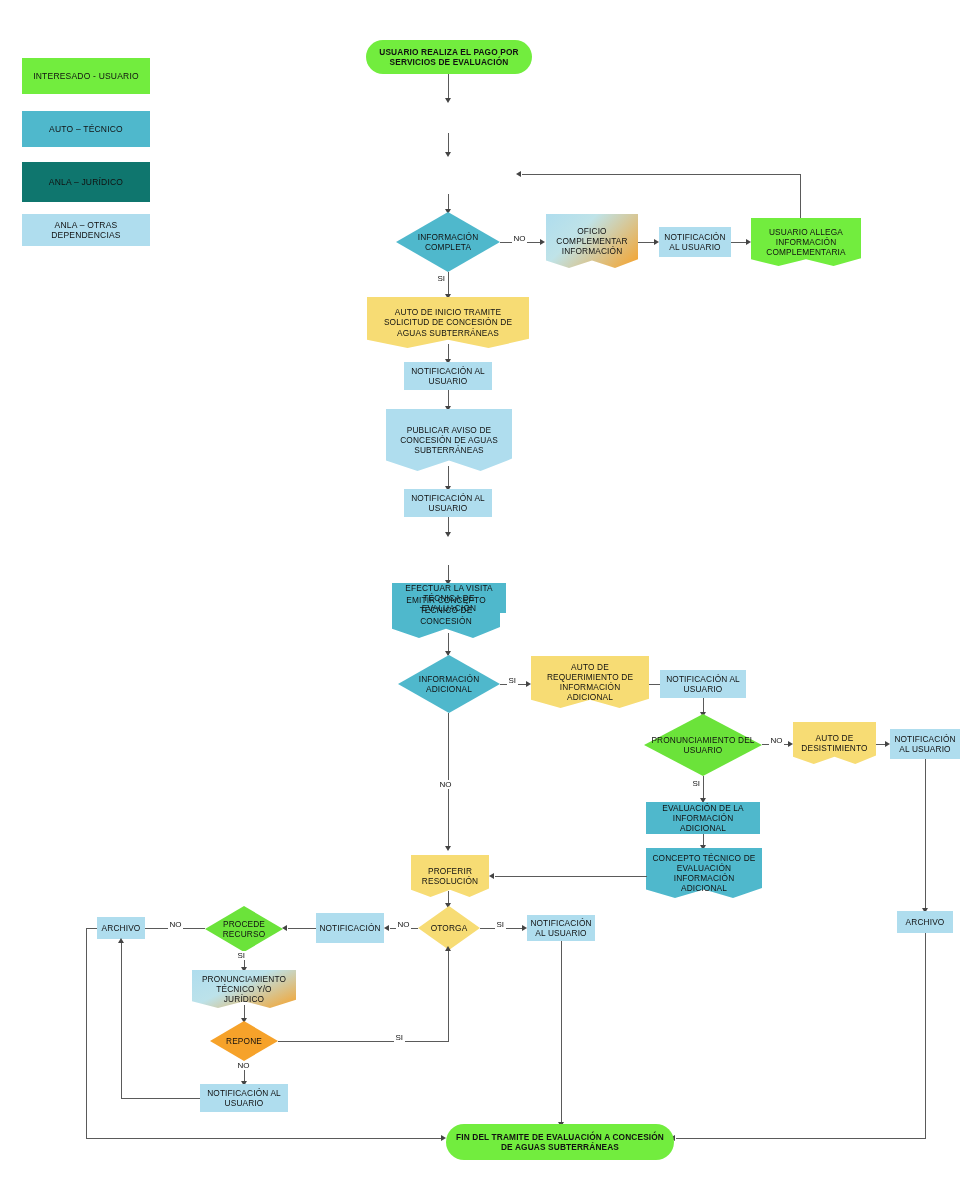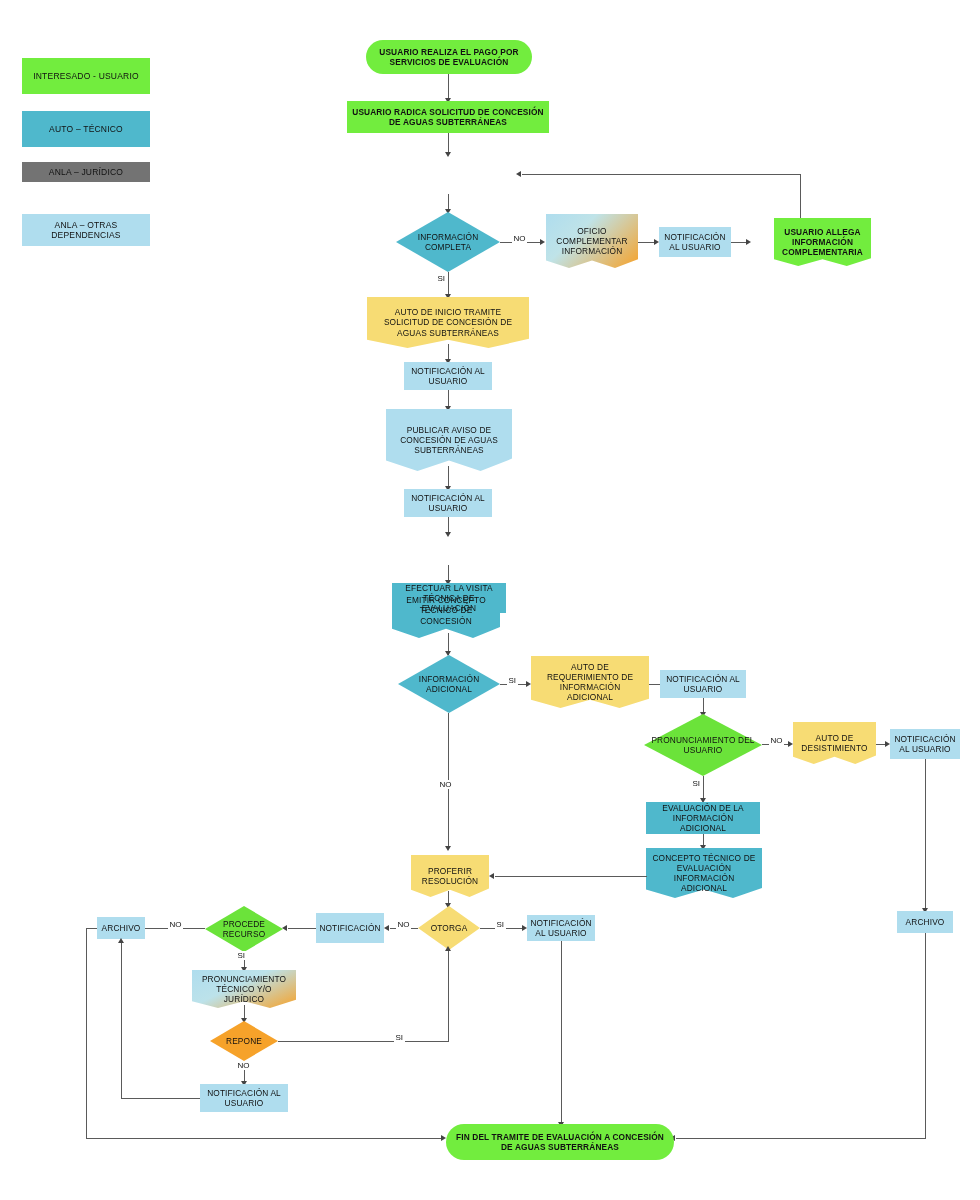--- a/index.html
+++ b/index.html
@@ -44,36 +44,33 @@
 <body>
 
 <div id="canvas">
 
   <div class="legend-box" style="left:22px;top:58px;width:128px;height:36px;background:#72ED3E;">
     <span class="lbl">INTERESADO - USUARIO</span>
   </div>
   <div class="legend-box" style="left:22px;top:111px;width:128px;height:36px;background:#4FB8CC;">
     <span class="lbl">AUTO – TÉCNICO</span>
   </div>
-  <div class="legend-box" style="left:22px;top:162px;width:128px;height:20px;background:#737373;text-align:center;">
+  <div class="legend-box" style="left:22px;top:162px;width:128px;height:40px;background:#0f766e;text-align:center;">
     <span class="lbl">ANLA – JURÍDICO</span>
   </div>
   <div class="legend-box" style="left:22px;top:214px;width:128px;height:32px;background:#AFDDEE;">
     <span class="lbl">ANLA – OTRAS DEPENDENCIAS</span>
   </div>
 
   <div class="node shp-term bold" style="left:366px;top:40px;width:166px;height:34px;background:#72ED3E;">
     <span class="lbl">USUARIO REALIZA EL PAGO POR SERVICIOS DE EVALUACIÓN</span>
   </div>
   <div class="ln lv" style="left:448px;top:74px;height:26px;"></div>
   <div class="ar ar-d" style="left:444.5px;top:98px;"></div>
 
-  <div class="node bold" style="left:347px;top:101px;width:202px;height:32px;background:#72ED3E;">
-    <span class="lbl">USUARIO RADICA SOLICITUD DE CONCESIÓN DE AGUAS SUBTERRÁNEAS</span>
-  </div>
   <div class="ln lv" style="left:448px;top:133px;height:22px;"></div>
   <div class="ar ar-d" style="left:444.5px;top:152px;"></div>
 
   <div class="ln lv" style="left:448px;top:194px;height:18px;"></div>
   <div class="ar ar-d" style="left:444.5px;top:209px;"></div>
 
   <div class="node shp-diamond" style="left:396px;top:212px;width:104px;height:60px;">
     <div class="dia" style="background:#4FB8CC;"></div>
     <span class="lbl">INFORMACIÓN COMPLETA</span>
   </div>
@@ -89,21 +86,21 @@
   </div>
   <div class="ln lh" style="left:638px;top:242px;width:18px;"></div>
   <div class="ar ar-r" style="left:654px;top:238.5px;"></div>
 
   <div class="node" style="left:659px;top:227px;width:72px;height:30px;background:#AFDDEE;">
     <span class="lbl">NOTIFICACIÓN AL USUARIO</span>
   </div>
   <div class="ln lh" style="left:731px;top:242px;width:17px;"></div>
   <div class="ar ar-r" style="left:746px;top:238.5px;"></div>
 
-  <div class="node shp-doc" style="left:774px;top:218px;width:97px;height:48px;font-weight:bold;">
+  <div class="node shp-doc" style="left:751px;top:218px;width:110px;height:48px;">
     <div class="docbg" style="background:#72ED3E;clip-path:polygon(0 0,100% 0,100% 84%,75% 100%,50% 86%,25% 100%,0 86%);"></div>
     <span class="lbl">USUARIO ALLEGA INFORMACIÓN COMPLEMENTARIA</span>
   </div>
 
   <div class="ln lv" style="left:800px;top:174px;height:44px;"></div>
   <div class="ln lh" style="left:522px;top:174px;width:279px;"></div>
   <div class="ar ar-l" style="left:516px;top:170.5px;"></div>
 
   <div class="ln lv" style="left:448px;top:272px;height:27px;"></div>
   <div class="ar ar-d" style="left:444.5px;top:294px;"></div>

